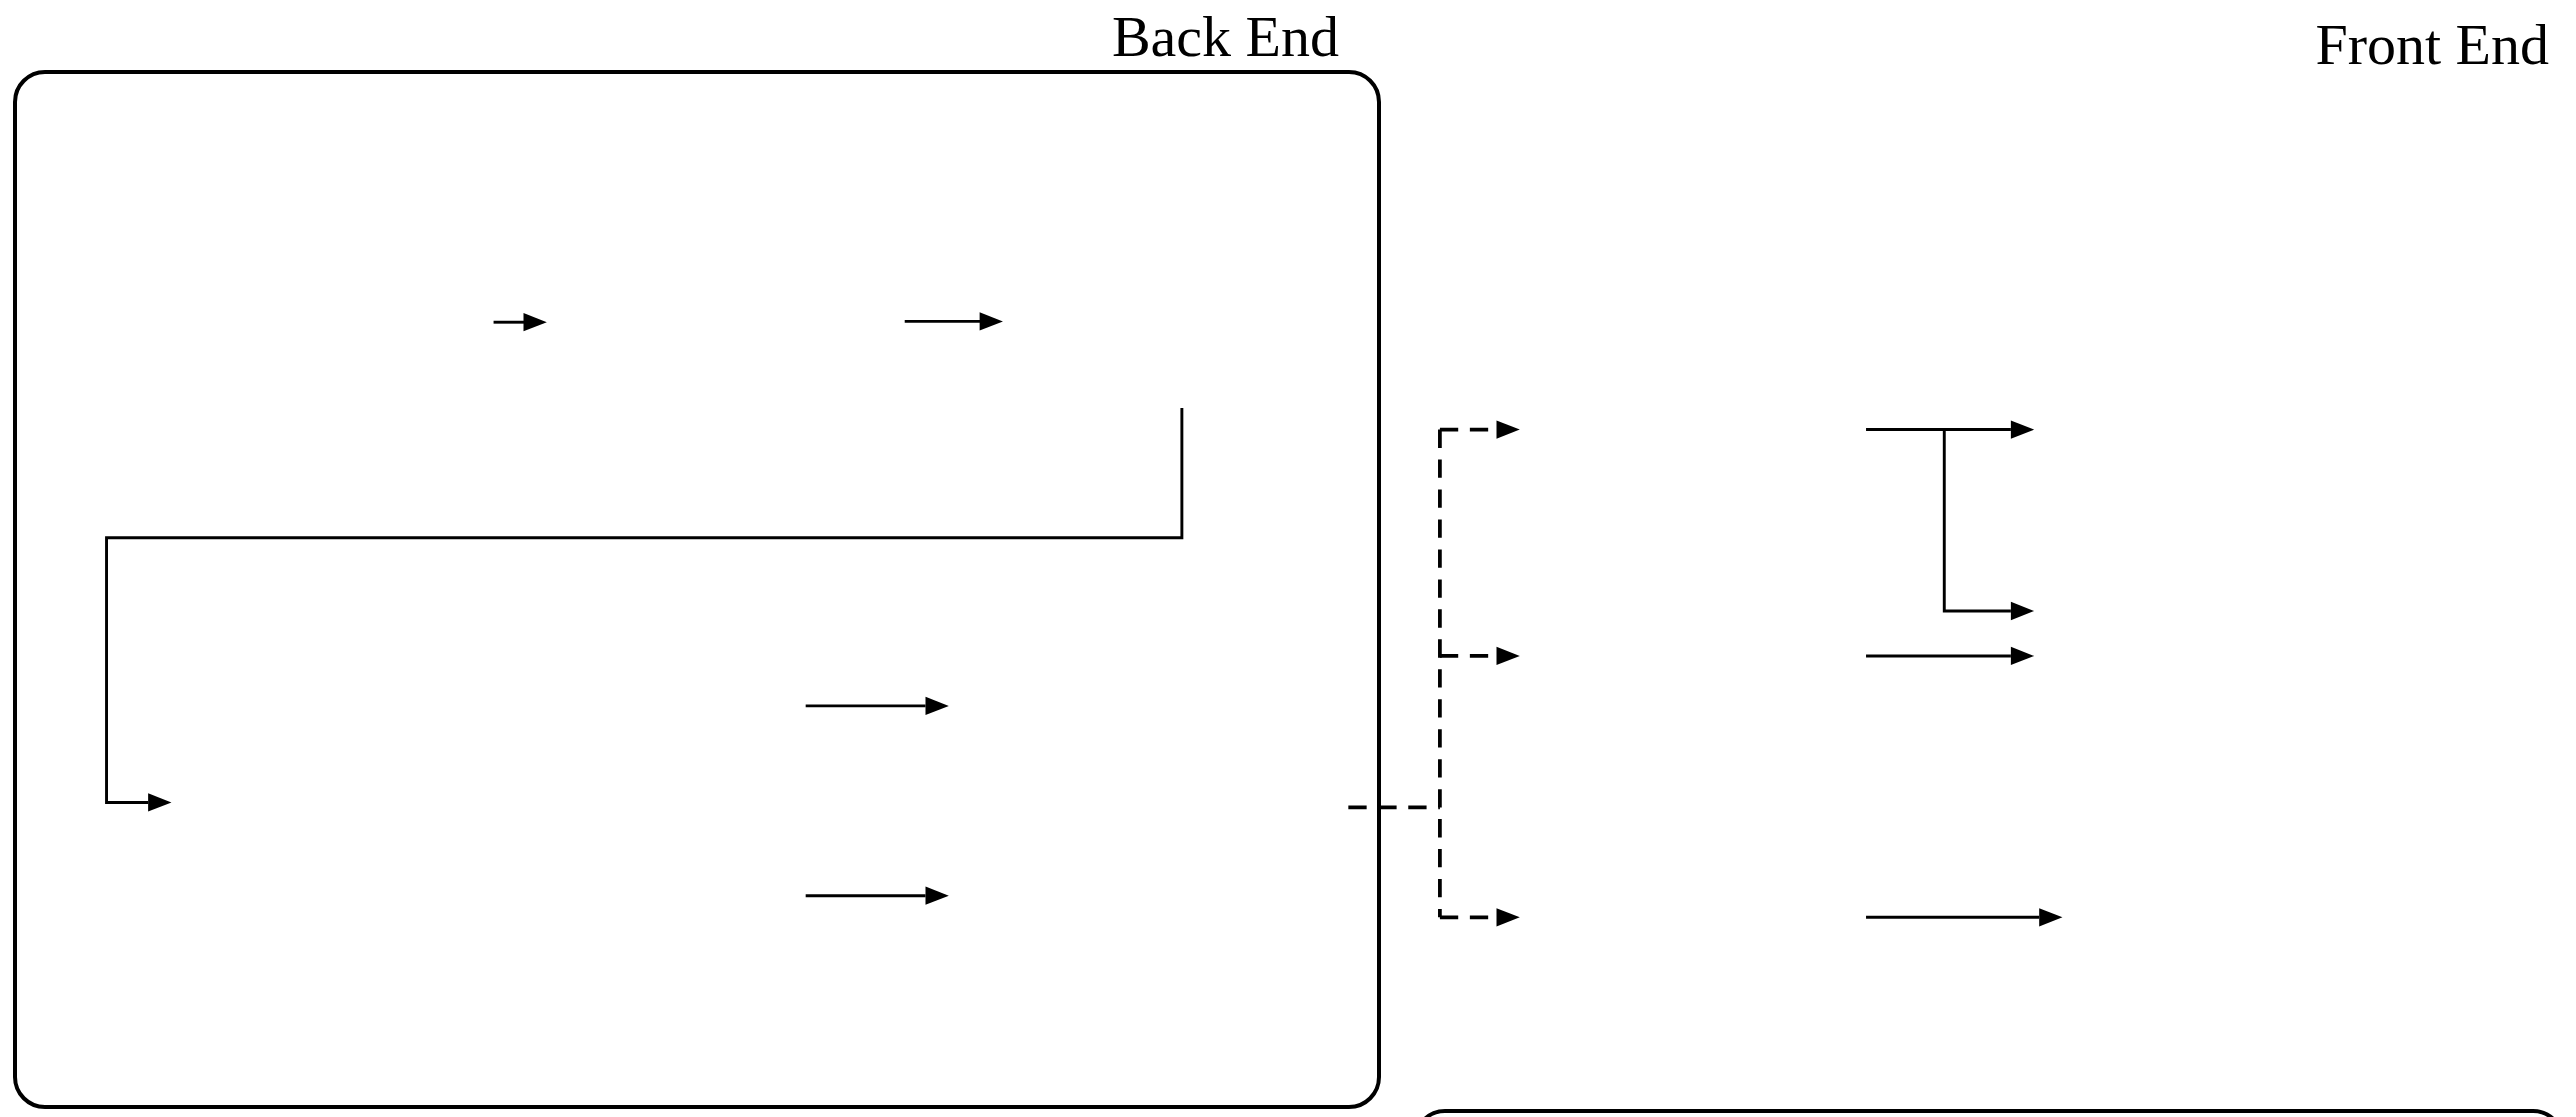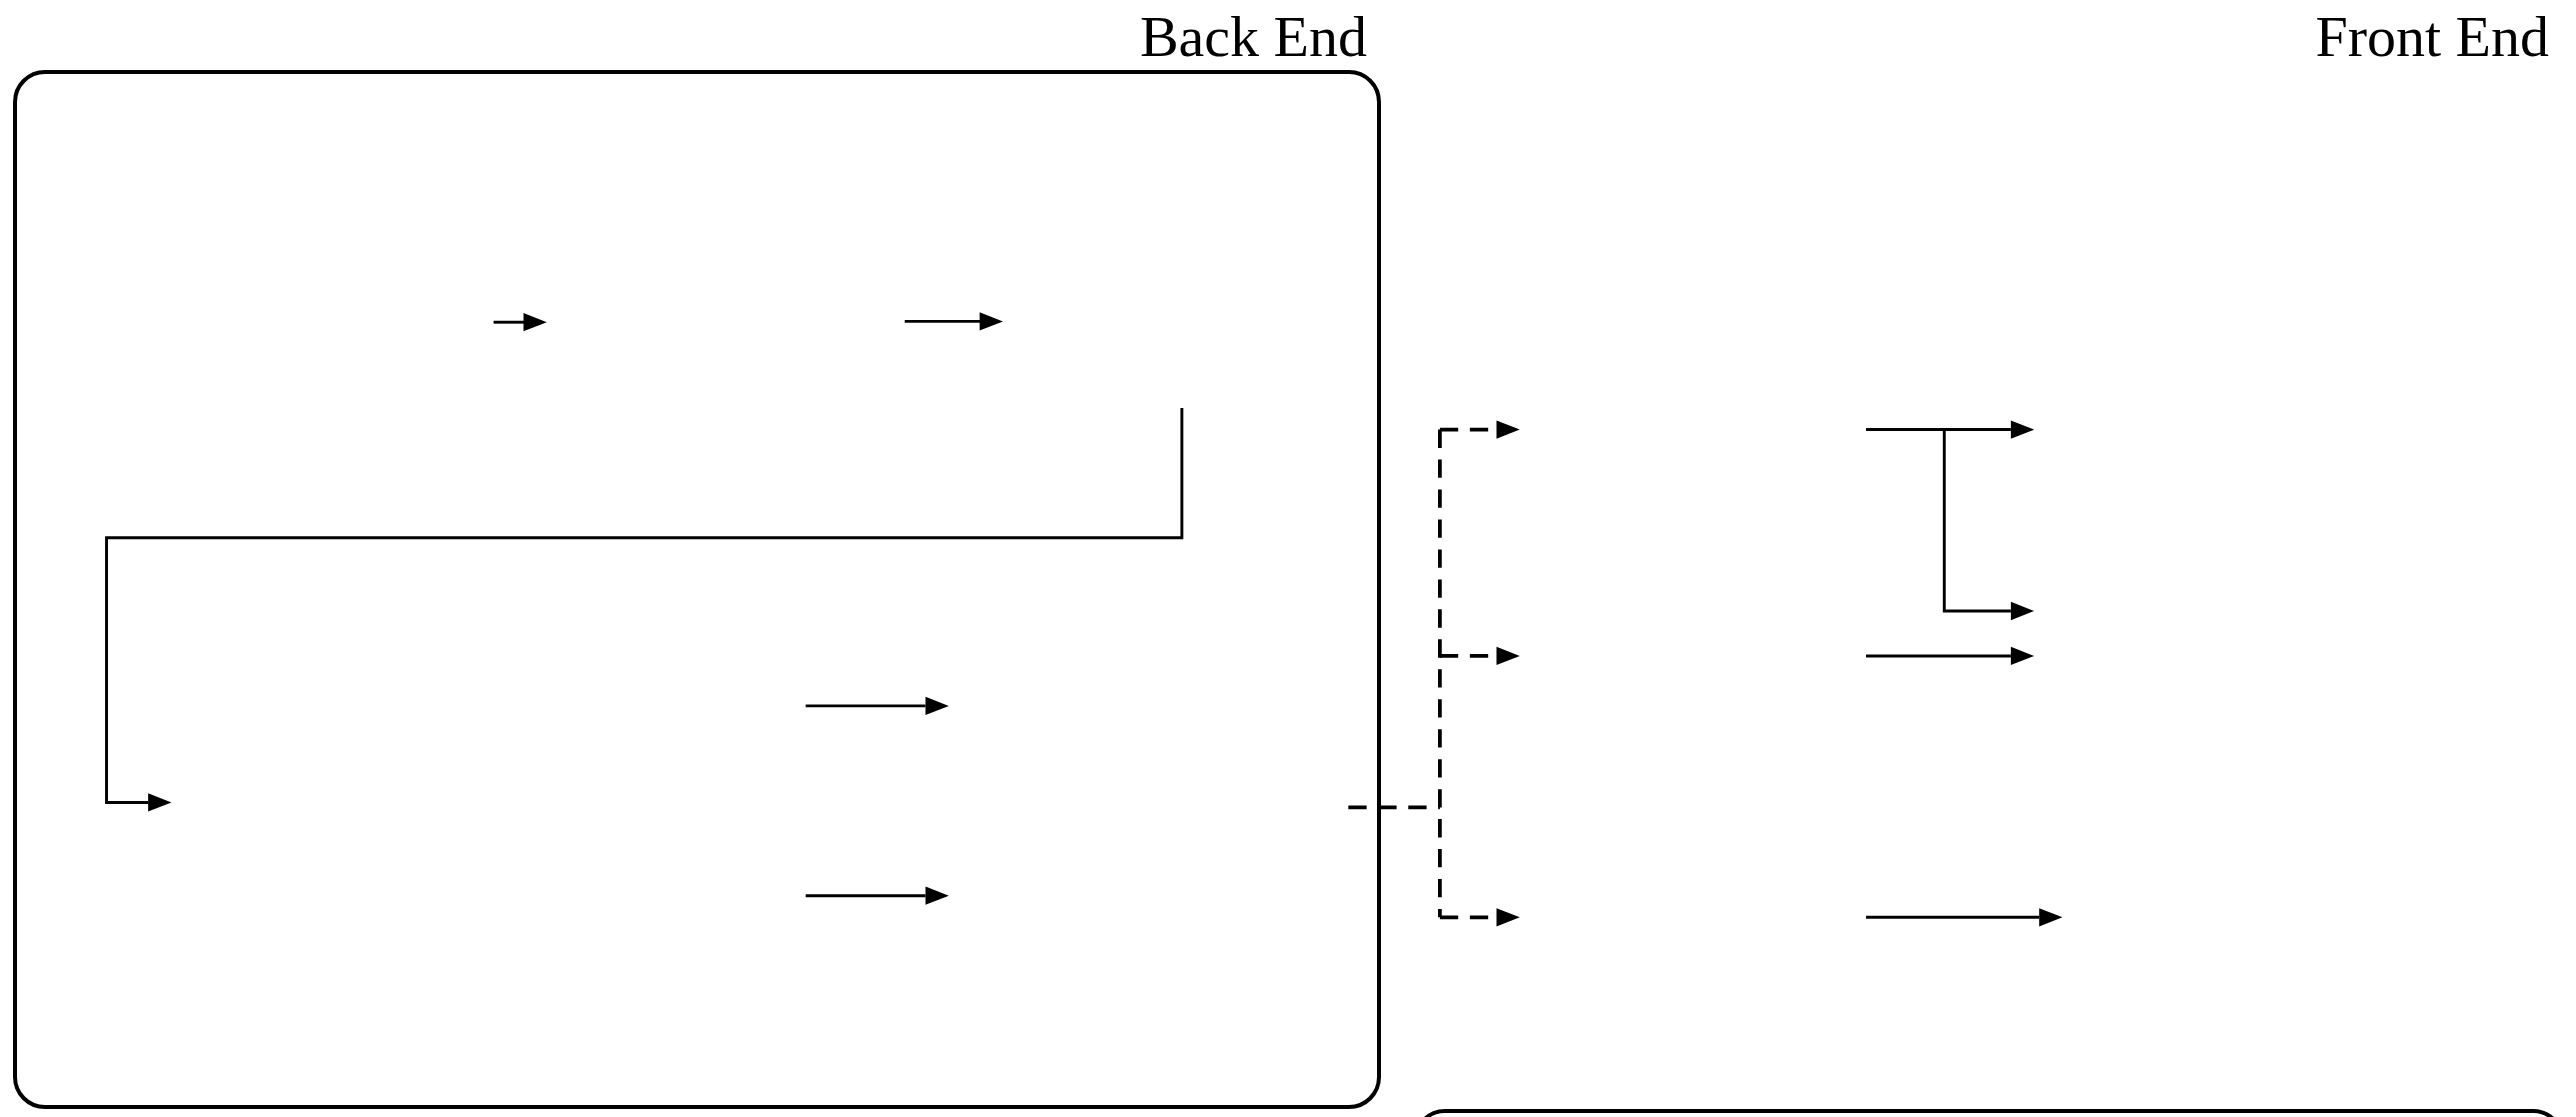--- a/index.html
+++ b/index.html
@@ -14,22 +14,22 @@
     position:absolute;font-size:58px;line-height:63px;text-align:right;white-space:nowrap;
   }
   svg.wires{position:absolute;left:0;top:0;z-index:30;pointer-events:none;}
   .lvl{position:relative;z-index:10;}
 </style>
 </head>
 <body>
 
 <div class="canvas">
 
-  <div class="region-label" style="left:999px;top:5px;width:368px;">Back End</div>
-  <div class="region-label" style="left:2181px;top:5px;width:368px;">Front End</div>
+  <div class="region-label" style="left:971px;top:5px;width:368px;">Back End</div>
+  <div class="region-label" style="left:2181px;top:13px;width:368px;">Front End</div>
 
   <div class="region lvl" style="left:13.3px;top:70px;width:1368px;height:1039px;"></div>
 
   <div class="region lvl" style="left:1413px;top:70px;width:1152px;height:1039px;"></div>
 
   <svg class="wires" width="2576" height="1118" viewBox="0 0 3095 1343">
     <g stroke="#000" stroke-width="3.5" fill="none">
 
       <path d="M593 387 H630"></path>
 

